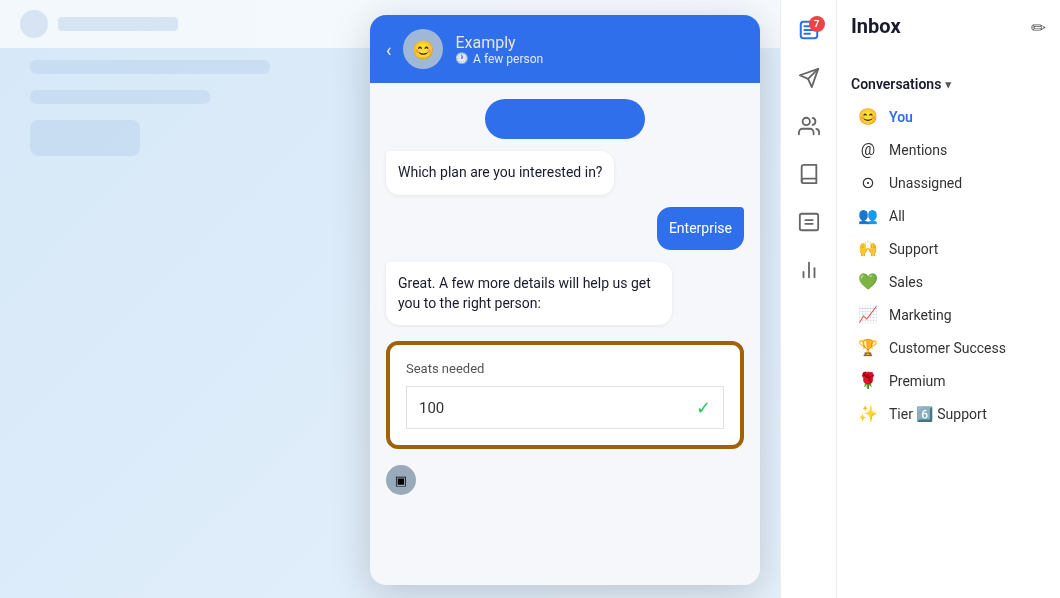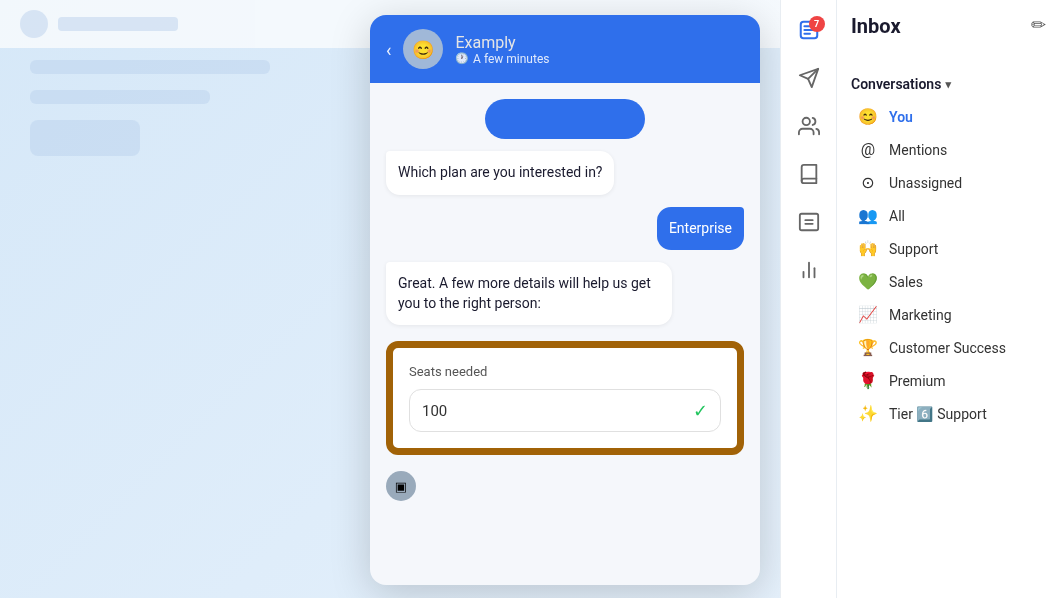--- a/index.html
+++ b/index.html
@@ -166,34 +166,34 @@
       color: white;
       align-self: flex-end;
       border-radius: 14px 4px 14px 14px;
       text-align: right;
     }
 
     
     .form-card {
       background: white;
       border-radius: 12px;
-      border: 7px solid #a16207;
+      border: 4px solid #a16207;
       padding: 16px;
       margin: 4px 0;
     }
     .form-label {
       font-size: 13px;
       color: #555;
       margin-bottom: 10px;
     }
     .form-input-row {
       display: flex;
       align-items: center;
       border: 1.5px solid #e0e0e0;
-      border-radius: 12px;
+      border-radius: 0;
       padding: 10px 12px;
       gap: 8px;
     }
     .form-input-value {
       flex: 1;
       font-size: 15px;
       color: #333;
     }
     .form-check {
       color: #22c55e;
@@ -269,21 +269,21 @@
     
     .inbox-panel {
       flex: 1;
       display: flex;
       flex-direction: column;
       padding: 14px 14px 0 14px;
       overflow-y: auto;
     }
     .inbox-header {
       display: flex;
-      align-items: flex-start;
+      align-items: flex-end;
       justify-content: space-between;
       margin-bottom: 14px;
     }
     .inbox-title {
       font-size: 20px;
       font-weight: 700;
       color: #1a1a2e;
     }
     .inbox-compose {
       color: #555;
@@ -349,21 +349,21 @@
 
   <div class="chat-header">
     <div class="chat-back-btn">‹</div>
     <div class="chat-avatar">
       <span>😊</span>
     </div>
     <div class="chat-header-info">
       <span class="chat-header-name">Examply</span>
       <span class="chat-header-status">
         <span class="chat-header-status-icon">🕐</span>
-        <span>A few minutes</span>
+        <span>A few person</span>
       </span>
     </div>
   </div>
 
   <div class="chat-messages">
 
     <div class="chat-top-btn"></div>
 
     <div class="msg-bubble msg-incoming">
       <span>Which plan are you interested in?</span>

